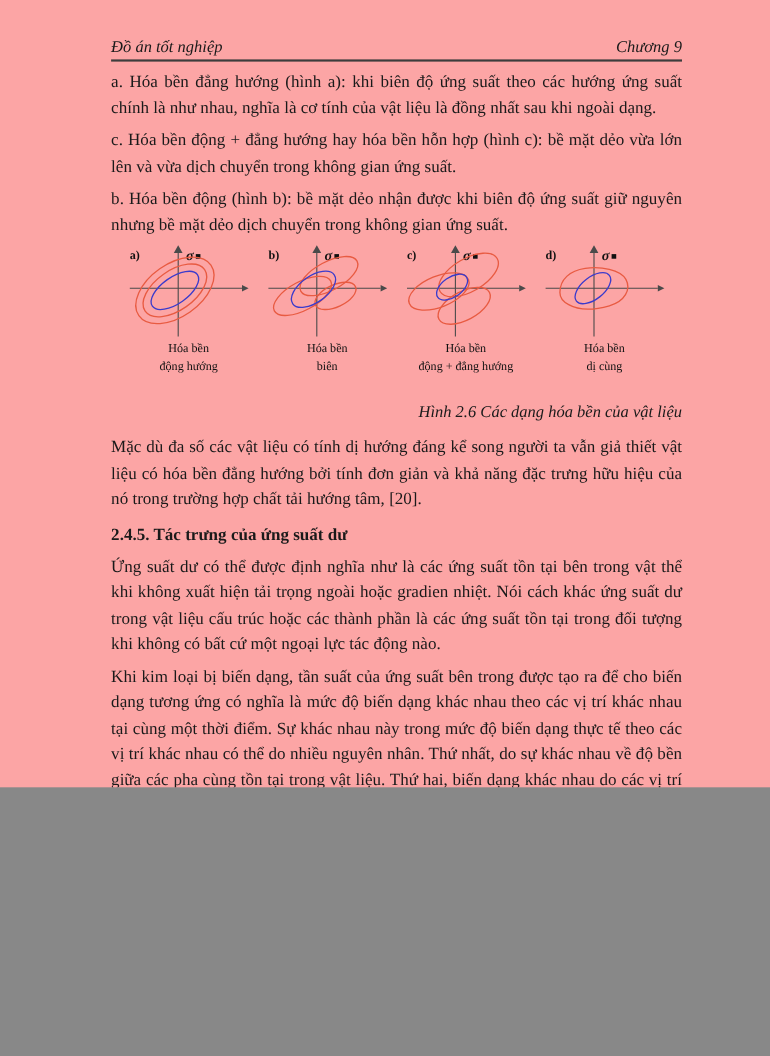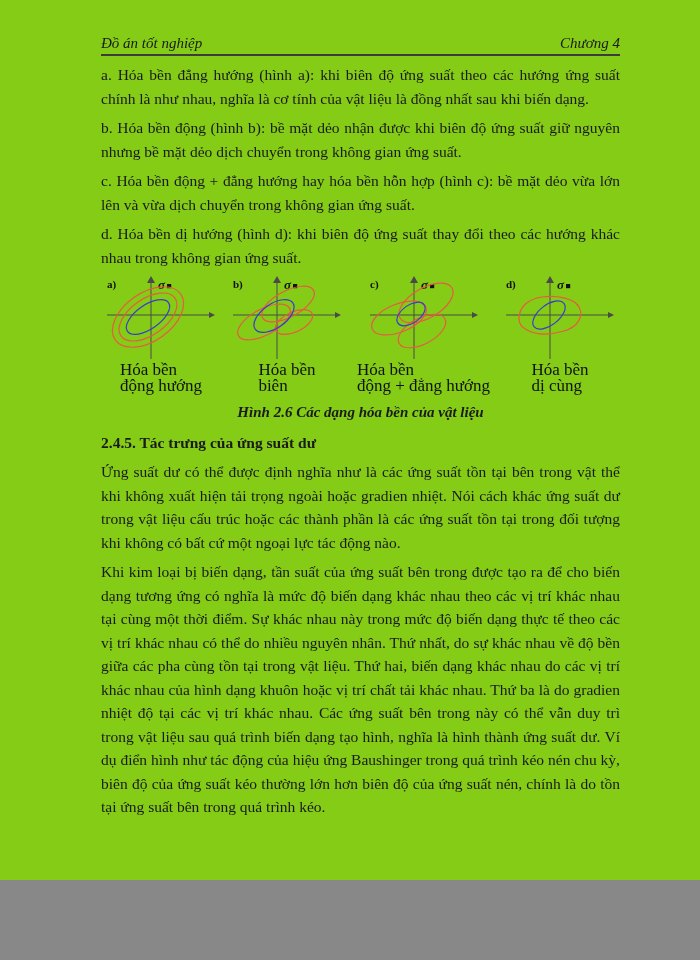--- a/index.html
+++ b/index.html
@@ -1,20 +1,20 @@
 <!DOCTYPE html>
 <html><head>
 <meta charset="utf-8">
 <style>
   html,body{margin:0;padding:0;background:#888;}
   .page{
     position:relative;
-    width:700px;height:880px;
+    width:700px;height:716px;
     margin:0 auto;
-    background:#84cc16;
+    background:#fca5a5;
     font-family:"Liberation Serif","DejaVu Serif",serif;
     color:#1a1a1a;
     box-sizing:border-box;
     padding:34px 80px 0 101px;
     overflow:hidden;
   }
   .running-header{
     display:flex;justify-content:space-between;align-items:flex-end;
     font-style:italic;font-size:15px;line-height:18px;
     border-bottom:2px solid #3c3c3c;
@@ -25,51 +25,50 @@
     font-size:15.5px;line-height:23.5px;
     text-align:justify;
   }
   .first-para{margin-top:7px;}
   .figure-row{
     display:flex;justify-content:center;align-items:flex-start;
     gap:14px;margin-top:4px;
   }
   .panel{display:flex;flex-direction:column;align-items:center;}
   .panel-caption{
-    font-size:17px;line-height:16px;
+    font-size:11px;line-height:16px;text-align:center;
     white-space:nowrap;margin-top:1px;color:#111;
   }
   .figure-caption{
-    text-align:center;font-weight:bold;font-style:italic;
-    font-size:15px;line-height:20px;margin:8px 0 10px 0;
+    text-align:right;font-weight:normal;font-style:italic;
+    font-size:15px;line-height:20px;margin:24px 0 10px 0;
   }
   .section-heading{
     font-weight:bold;font-size:15.5px;line-height:22px;
     margin:10px 0 6px 0;
   }
   .footer-rule{
     position:absolute;left:101px;top:902px;
     width:519px;height:0;
     border-top:4px double #3c3c3c;
   }
 </style>
 </head>
 <body>
 
 <div class="page">
 
   <div class="running-header">
     <span>Đồ án tốt nghiệp</span>
-    <span>Chương 4</span>
+    <span>Chương 9</span>
   </div>
 
-  <p class="body-para first-para">a. Hóa bền đẳng hướng (hình a): khi biên độ ứng suất theo các hướng ứng suất chính là như nhau, nghĩa là cơ tính của vật liệu là đồng nhất sau khi biến dạng.</p>
+  <p class="body-para first-para">a. Hóa bền đẳng hướng (hình a): khi biên độ ứng suất theo các hướng ứng suất chính là như nhau, nghĩa là cơ tính của vật liệu là đồng nhất sau khi ngoài dạng.</p>
+  <p class="body-para">c. Hóa bền động + đẳng hướng hay hóa bền hỗn hợp (hình c): bề mặt dẻo vừa lớn lên và vừa dịch chuyển trong không gian ứng suất.</p>
   <p class="body-para">b. Hóa bền động (hình b): bề mặt dẻo nhận được khi biên độ ứng suất giữ nguyên nhưng bề mặt dẻo dịch chuyển trong không gian ứng suất.</p>
-  <p class="body-para">c. Hóa bền động + đẳng hướng hay hóa bền hỗn hợp (hình c): bề mặt dẻo vừa lớn lên và vừa dịch chuyển trong không gian ứng suất.</p>
-  <p class="body-para">d. Hóa bền dị hướng (hình d): khi biên độ ứng suất thay đổi theo các hướng khác nhau trong không gian ứng suất.</p>
 
   <div class="figure-row" id="figure-row">
       <div class="panel">
         <svg viewBox="0 0 112 86" width="112" height="86">
           <line x1="2" y1="40" x2="104" y2="40" stroke="#4a4a4a" stroke-width="1"></line>
           <polygon points="104,37 110,40 104,43" fill="#4a4a4a"></polygon>
           <line x1="46" y1="84" x2="46" y2="6" stroke="#4a4a4a" stroke-width="1"></line>
           <polygon points="42,8 46,1 50,8" fill="#4a4a4a"></polygon>
           <text x="2" y="13" font-size="11" font-weight="bold" fill="#111" font-family="&quot;Liberation Serif&quot;,serif">a)</text>
           <text x="53" y="14" font-size="13" font-weight="bold" font-style="italic" fill="#111" font-family="&quot;Liberation Serif&quot;,serif">σ</text>
@@ -135,20 +134,21 @@
         </svg>
         <div class="panel-caption">
           <div>Hóa bền</div>
           <div>dị cùng</div>
         </div>
       </div>
     </div>
 
   <div class="figure-caption">Hình  2.6 Các dạng hóa bền của vật liệu</div>
 
+  <p class="body-para">Mặc dù đa số các vật liệu có tính dị hướng đáng kể song người ta vẫn giả thiết vật liệu có hóa bền đẳng hướng bởi tính đơn giản và khả năng đặc trưng hữu hiệu của nó trong trường hợp chất tải hướng tâm, [20].</p>
 
   <div class="section-heading">2.4.5. Tác trưng của ứng suất dư</div>
 
   <p class="body-para">Ứng suất dư có thể được định nghĩa như là các ứng suất tồn tại bên trong vật thể khi không xuất hiện tải trọng ngoài hoặc gradien nhiệt. Nói cách khác ứng suất dư trong vật liệu cấu trúc hoặc các thành phần là các ứng suất tồn tại trong đối tượng khi không có bất cứ một ngoại lực tác động nào.</p>
   <p class="body-para">Khi kim loại bị biến dạng, tần suất của ứng suất bên trong được tạo ra để cho biến dạng tương ứng có nghĩa là mức độ biến dạng khác nhau theo các vị trí khác nhau tại cùng một thời điểm. Sự khác nhau này trong mức độ biến dạng thực tế theo các vị trí khác nhau có thể do nhiều nguyên nhân. Thứ nhất, do sự khác nhau về độ bền giữa các pha cùng tồn tại trong vật liệu. Thứ hai, biến dạng khác nhau do các vị trí khác nhau của hình dạng khuôn hoặc vị trí chất tải khác nhau. Thứ ba là do gradien nhiệt độ tại các vị trí khác nhau. Các ứng suất bên trong này có thể vẫn duy trì trong vật liệu sau quá trình biến dạng tạo hình, nghĩa là hình thành ứng suất dư. Ví dụ điển hình như tác động của hiệu ứng Baushinger trong quá trình kéo nén chu kỳ, biên độ của ứng suất kéo thường lớn hơn biên độ của ứng suất nén, chính là do tồn tại ứng suất bên trong quá trình kéo.</p>
 
   <div class="footer-rule"></div>
 
 </div>
 

